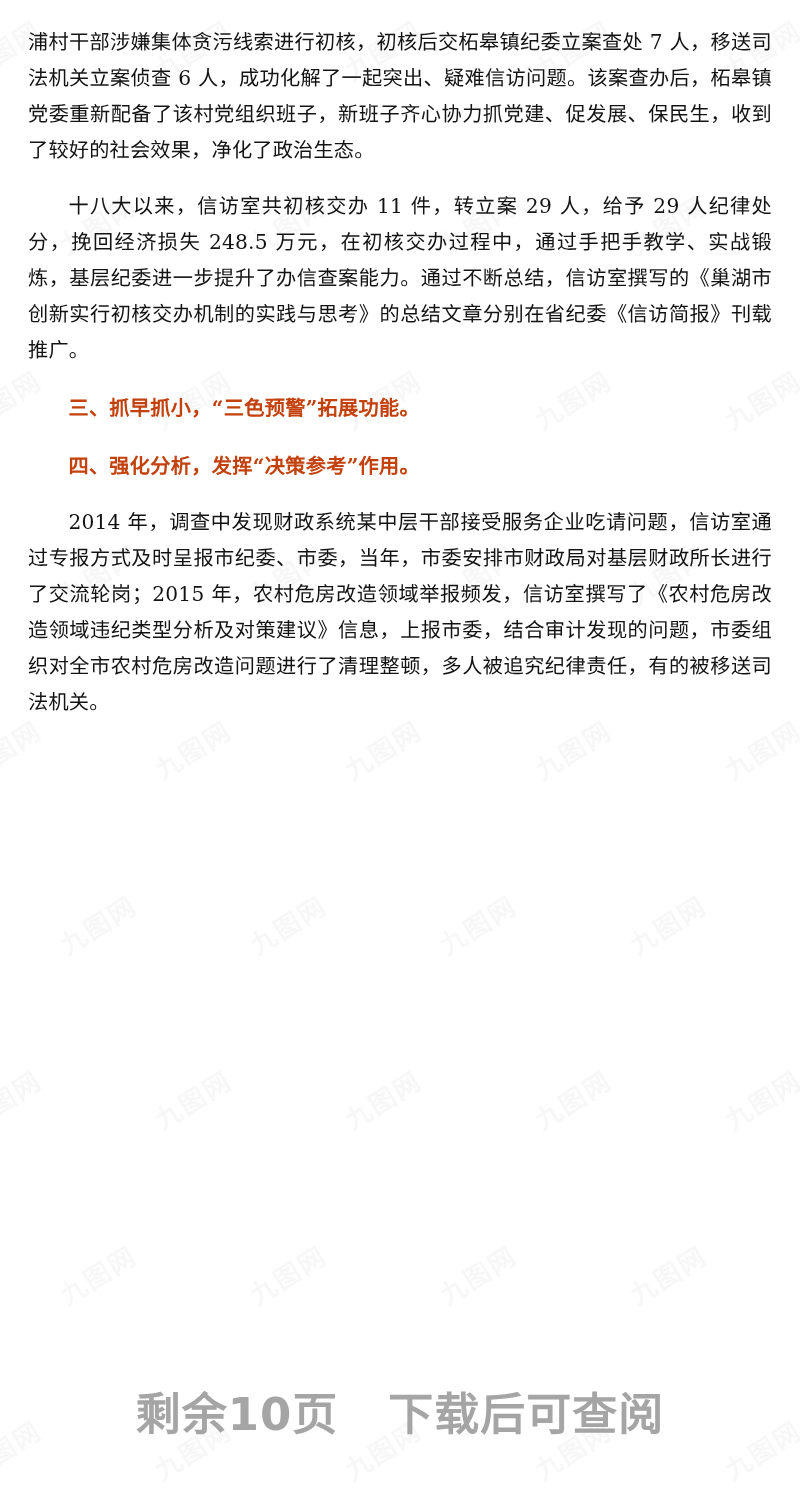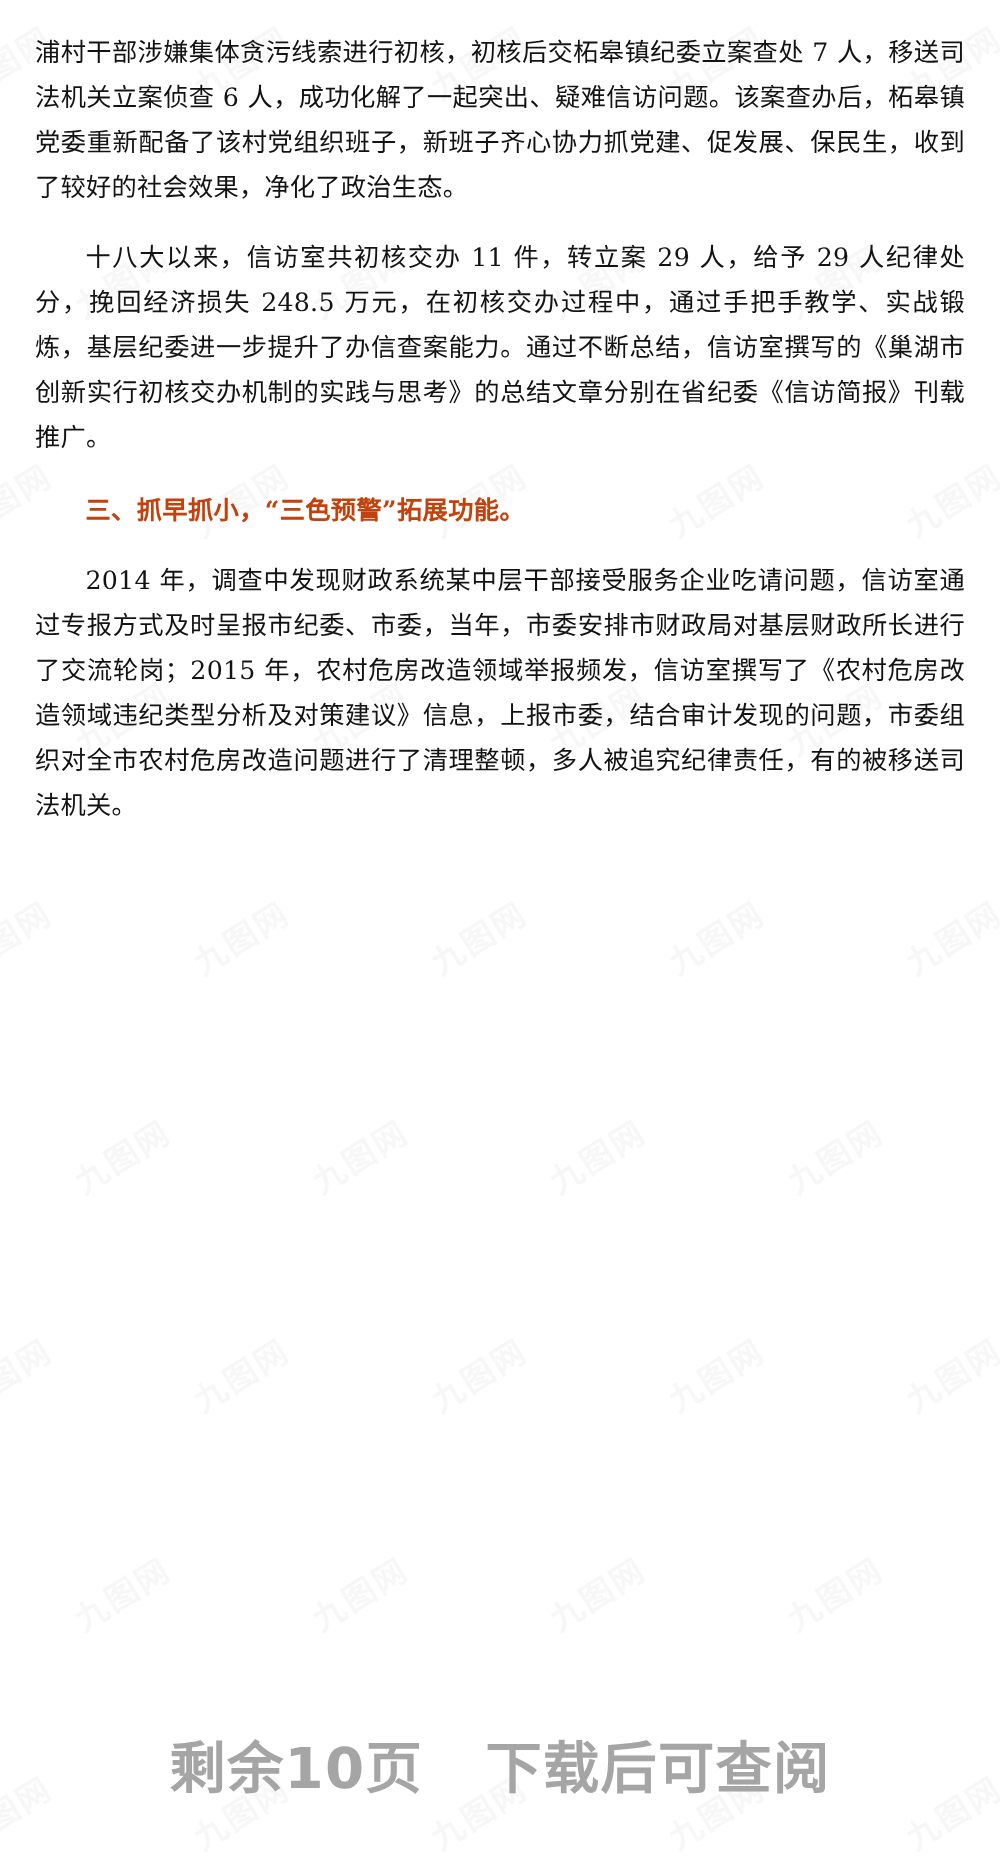--- a/index.html
+++ b/index.html
@@ -137,18 +137,19 @@
       <span class="wm" style="color: rgb(122, 122, 122); left: 150px; top: 1430px;">九图网</span>
       <span class="wm" style="color: rgb(122, 122, 122); left: 340px; top: 1430px;">九图网</span>
       <span class="wm" style="color: rgb(122, 122, 122); left: 530px; top: 1430px;">九图网</span>
       <span class="wm" style="color: rgb(122, 122, 122); left: 720px; top: 1430px;">九图网</span>
     </div>
 
   <div id="doc-body">
       <p class="para first-para">浦村干部涉嫌集体贪污线索进行初核，初核后交柘皋镇纪委立案查处 7 人，移送司法机关立案侦查 6 人，成功化解了一起突出、疑难信访问题。该案查办后，柘皋镇党委重新配备了该村党组织班子，新班子齐心协力抓党建、促发展、保民生，收到了较好的社会效果，净化了政治生态。</p>
       <p class="para">十八大以来，信访室共初核交办 11 件，转立案 29 人，给予 29 人纪律处分，挽回经济损失 248.5 万元，在初核交办过程中，通过手把手教学、实战锻炼，基层纪委进一步提升了办信查案能力。通过不断总结，信访室撰写的《巢湖市创新实行初核交办机制的实践与思考》的总结文章分别在省纪委《信访简报》刊载推广。</p>
       <p class="heading gap-before">三、抓早抓小，“三色预警”拓展功能。</p>
+      <p class="heading gap-before">四、强化分析，发挥“决策参考”作用。</p>
       <p class="para">2014 年，调查中发现财政系统某中层干部接受服务企业吃请问题，信访室通过专报方式及时呈报市纪委、市委，当年，市委安排市财政局对基层财政所长进行了交流轮岗；2015 年，农村危房改造领域举报频发，信访室撰写了《农村危房改造领域违纪类型分析及对策建议》信息，上报市委，结合审计发现的问题，市委组织对全市农村危房改造问题进行了清理整顿，多人被追究纪律责任，有的被移送司法机关。</p>
     </div>
 
   <div id="footer-banner">剩余10页   下载后可查阅</div>
 
 </div>
 
 </body></html>

